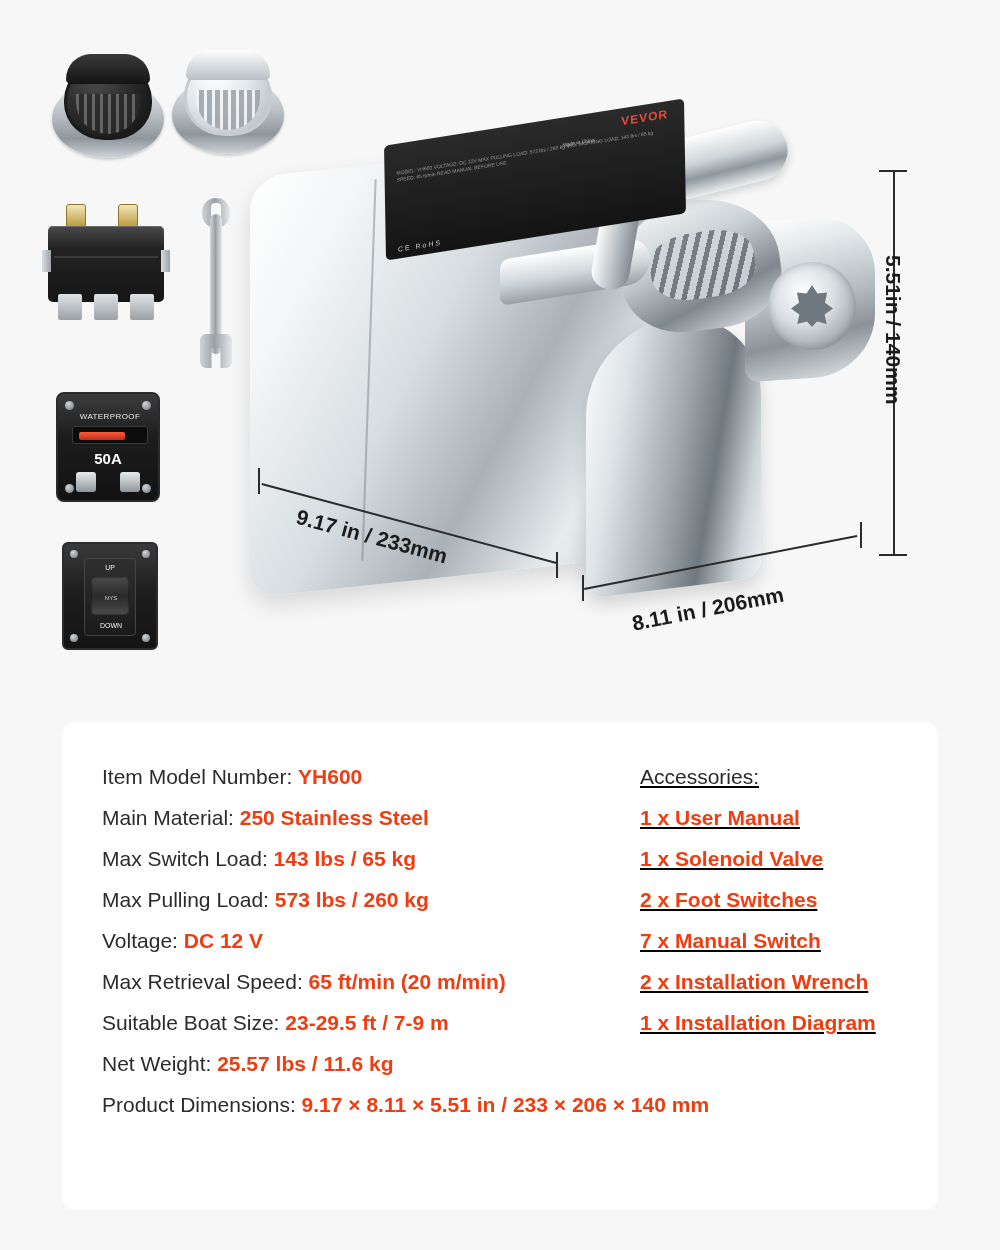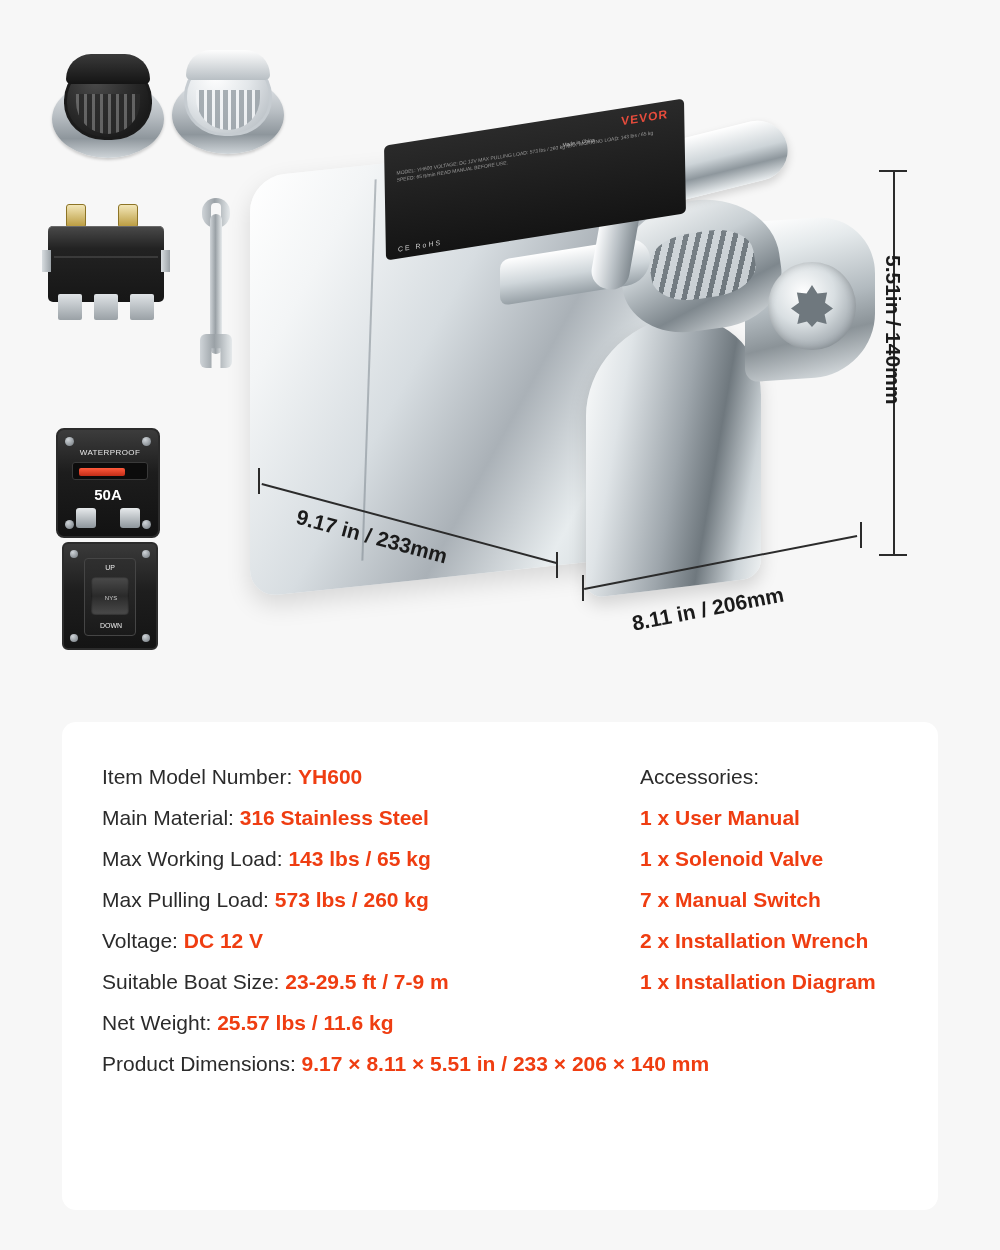--- a/index.html
+++ b/index.html
@@ -418,21 +418,21 @@
     border-radius: 14px;
   }
   .spec-cols {
     position: absolute;
     left: 40px; top: 34px;
     right: 28px;
     display: flex;
     gap: 18px;
   }
   .col-left { width: 520px; }
-  .col-right { width: 300px; }
+  .col-right { width: 300px; text-decoration: underline; }
   .spec-row {
     font-size: 21px;
     color: #2b2b2b;
     line-height: 41px;
     white-space: nowrap;
   }
   .spec-row .val {
     color: #ef3d11;
     font-weight: bold;
   }
@@ -478,21 +478,21 @@
     <div class="sol-foot" style="left:52px;"></div>
     <div class="sol-foot" style="left:88px;"></div>
   </div>
 
   <div class="wrench" style="left:196px; top:198px;">
     <div class="wrench-head"></div>
     <div class="wrench-shaft"></div>
     <div class="wrench-open"></div>
   </div>
 
-  <div class="breaker" style="left:56px; top:392px;margin-top:36px;">
+  <div class="breaker" style="left:56px; top:392px;">
     <div class="screw" style="left:7px; top:7px;"></div>
     <div class="screw" style="right:7px; top:7px;"></div>
     <div class="screw" style="left:7px; bottom:7px;"></div>
     <div class="screw" style="right:7px; bottom:7px;"></div>
     <div class="breaker-label">WATERPROOF</div>
     <div class="breaker-slot">
       <div class="breaker-lever"></div>
     </div>
     <div class="breaker-amp">50A</div>
     <div class="breaker-post" style="left:18px;"></div>
@@ -552,51 +552,56 @@
 <div id="spec-card">
   <div class="spec-cols">
 
     <div class="col-left">
       <div class="spec-row">
         <span>Item Model Number:</span>
         <span class="val">YH600</span>
       </div>
       <div class="spec-row">
         <span>Main Material:</span>
-        <span class="val">316 Stainless Steel</span>
-      </div>
-      <div class="spec-row">
-        <span>Max Working Load:</span>
+        <span class="val">250 Stainless Steel</span>
+      </div>
+      <div class="spec-row">
+        <span>Max Switch Load:</span>
         <span class="val">143 lbs / 65 kg</span>
       </div>
       <div class="spec-row">
         <span>Max Pulling Load:</span>
         <span class="val">573 lbs / 260 kg</span>
       </div>
       <div class="spec-row">
         <span>Voltage:</span>
         <span class="val">DC 12 V</span>
+      </div>
+      <div class="spec-row">
+        <span>Max Retrieval Speed:</span>
+        <span class="val">65 ft/min (20 m/min)</span>
       </div>
       <div class="spec-row">
         <span>Suitable Boat Size:</span>
         <span class="val">23-29.5 ft / 7-9 m</span>
       </div>
       <div class="spec-row">
         <span>Net Weight:</span>
         <span class="val">25.57 lbs / 11.6 kg</span>
       </div>
       <div class="spec-row">
         <span>Product Dimensions:</span>
         <span class="val">9.17 × 8.11 × 5.51 in / 233 × 206 × 140 mm</span>
       </div>
     </div>
 
     <div class="col-right">
       <div class="acc-title">Accessories:</div>
       <div class="acc-item">1 x User Manual</div>
       <div class="acc-item">1 x Solenoid Valve</div>
+      <div class="acc-item">2 x Foot Switches</div>
       <div class="acc-item">7 x Manual Switch</div>
       <div class="acc-item">2 x Installation Wrench</div>
       <div class="acc-item">1 x Installation Diagram</div>
     </div>
 
   </div>
 </div>
 
 </body></html>

